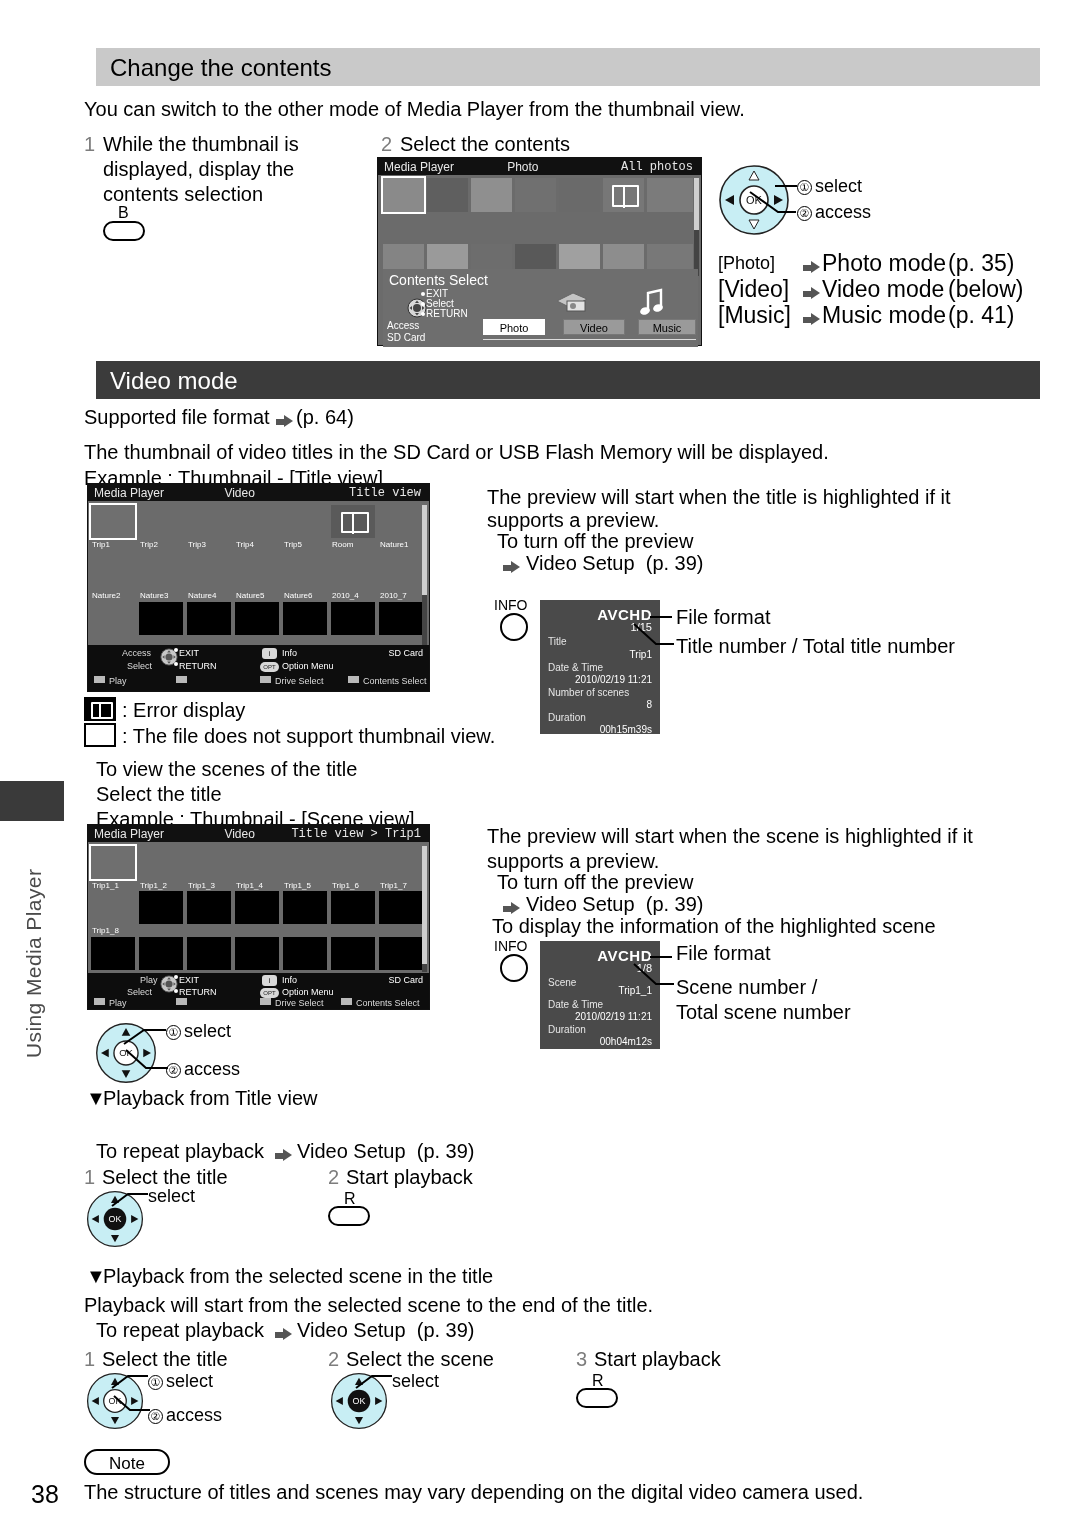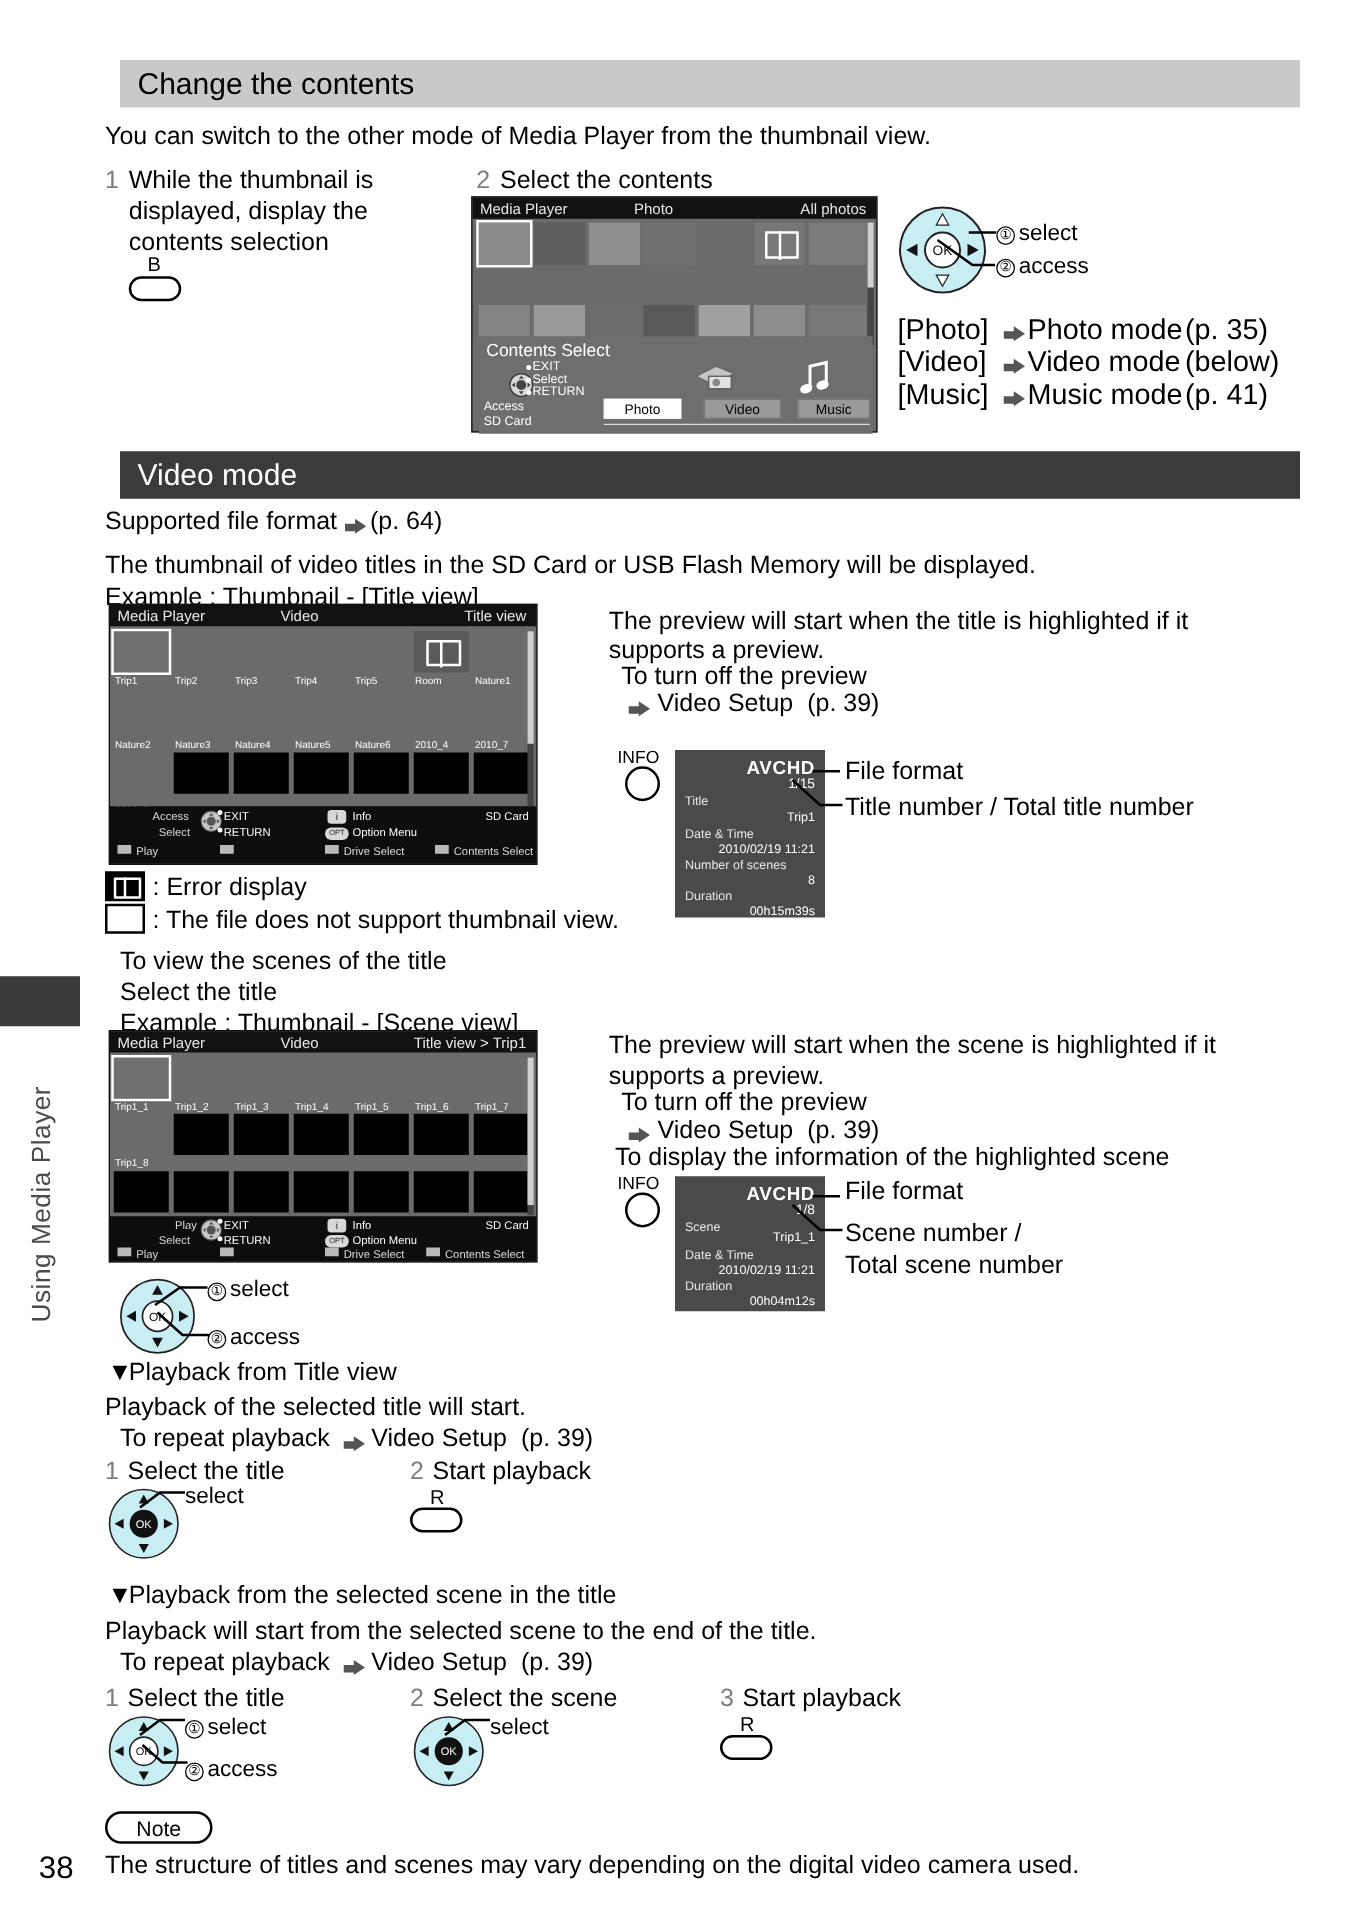--- a/index.html
+++ b/index.html
@@ -57,21 +57,21 @@
   }
 
   
   .tv { position: absolute; background: #6b6b6b; border: 1px solid #111; }
   .tv .titlebar {
     position: absolute; left: 0; top: 0; right: 0; height: 17px; background: #111;
     color: #e8e8e8; font-size: 12px;
   }
   .tv .titlebar .t1 { position: absolute; left: 6px; top: 2px; }
   .tv .titlebar .t2 { position: absolute; left: 40%; top: 2px; }
-  .tv .titlebar .t3 { position: absolute; right: 8px; top: 2px; }
+  .tv .titlebar .t3 { position: absolute; right: 8px; top: 2px; font-family: Liberation Mono, monospace; }
   .tv .botbar { position: absolute; left: 0; right: 0; bottom: 0; background: #0d0d0d; }
   .tv .thumb { position: absolute; background: #5a5a5a; }
   .tv .lbl { position: absolute; color: #fff; font-size: 8px; white-space: nowrap; }
   .tv .sel { outline: 2px solid #fff; background: #6f6f6f; }
   .tv .scrollbar { position: absolute; width: 5px; background: #444; }
   .tv .scrollthumb { position: absolute; width: 5px; background: #cfcfcf; }
 
   
   .bb { position: absolute; color: #dcdcdc; font-size: 9px; white-space: nowrap; }
   .bb.r { color: #fff; }
@@ -244,21 +244,21 @@
   <div class="callout" style="left:797px; top:176px;">
     <span class="circnum">①</span><span>select</span>
   </div>
   <svg style="position:absolute;left:748px;top:190px;" width="50" height="28">
     <path d="M2 2 L30 22 L48 22" stroke="#000" stroke-width="2" fill="none"></path>
   </svg>
   <div class="callout" style="left:797px; top:202px;">
     <span class="circnum">②</span><span>access</span>
   </div>
 
-  <div class="ptext" style="left:718px; top:251px; font-size:23px;">[Photo]</div>
+  <div class="ptext" style="left:718px; top:251px; font-size:18px;">[Photo]</div>
   <div class="arw" style="position:absolute; left:800px; top:261px;"></div>
   <div class="ptext" style="left:822px; top:251px; font-size:23px;">Photo mode</div>
   <div class="ptext" style="left:948px; top:251px; font-size:23px;">(p. 35)</div>
 
   <div class="ptext" style="left:718px; top:277px; font-size:23px;">[Video]</div>
   <div class="arw" style="position:absolute; left:800px; top:287px;"></div>
   <div class="ptext" style="left:822px; top:277px; font-size:23px;">Video mode</div>
   <div class="ptext" style="left:948px; top:277px; font-size:23px;">(below)</div>
 
   <div class="ptext" style="left:718px; top:303px; font-size:23px;">[Music]</div>
@@ -493,21 +493,20 @@
   </div>
   <svg style="position:absolute;left:124px;top:1048px;" width="46" height="26">
     <path d="M2 2 L22 20 L44 20" stroke="#000" stroke-width="2" fill="none"></path>
   </svg>
   <div class="callout" style="left:166px; top:1059px;">
     <span class="circnum">②</span><span>access</span>
   </div>
 
   <div class="ptext big" style="left:86px; top:1086px; font-weight:bold;">▼</div>
   <div class="ptext big" style="left:103px; top:1086px;">Playback from Title view</div>
-  <div class="ptext big" style="left:84px; top:1114px;">Playback of the selected title will start.</div>
   <div class="ptext big" style="left:96px; top:1139px;">To repeat playback</div>
   <div class="arw" style="position:absolute; left:272px; top:1149px;"></div>
   <div class="ptext big" style="left:297px; top:1139px;">Video Setup  (p. 39)</div>
 
   <div class="ptext stepnum big" style="left:84px; top:1165px;">1</div>
   <div class="ptext big" style="left:102px; top:1165px;">Select the title</div>
   <div class="ptext stepnum big" style="left:328px; top:1165px;">2</div>
   <div class="ptext big" style="left:346px; top:1165px;">Start playback</div>
 
   <div class="dpad" style="left:86px; top:1190px;">

